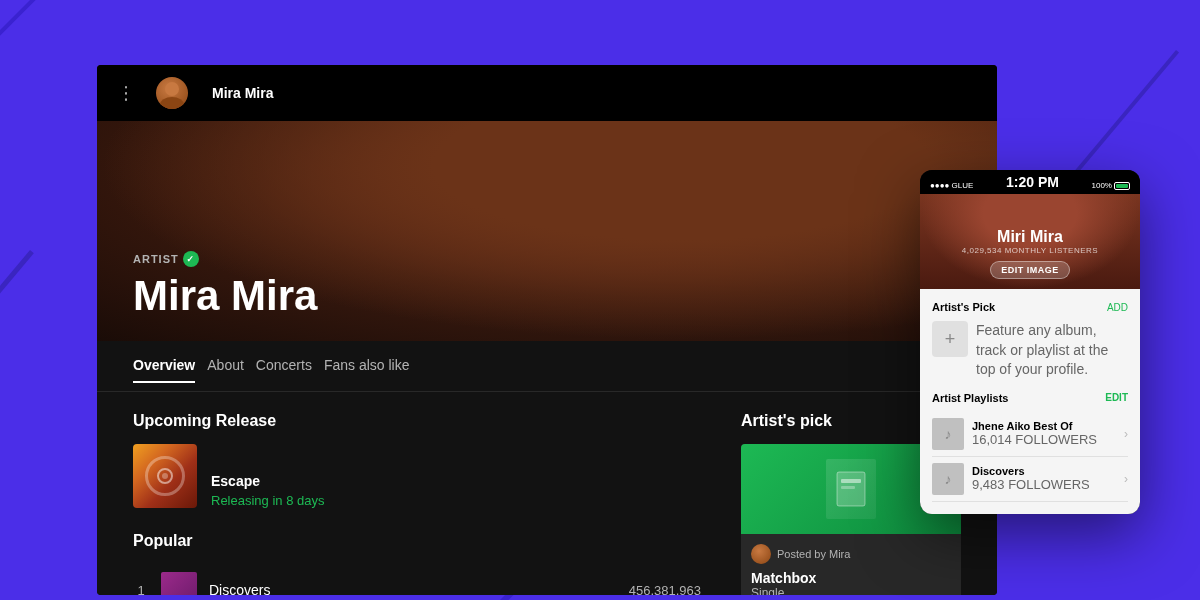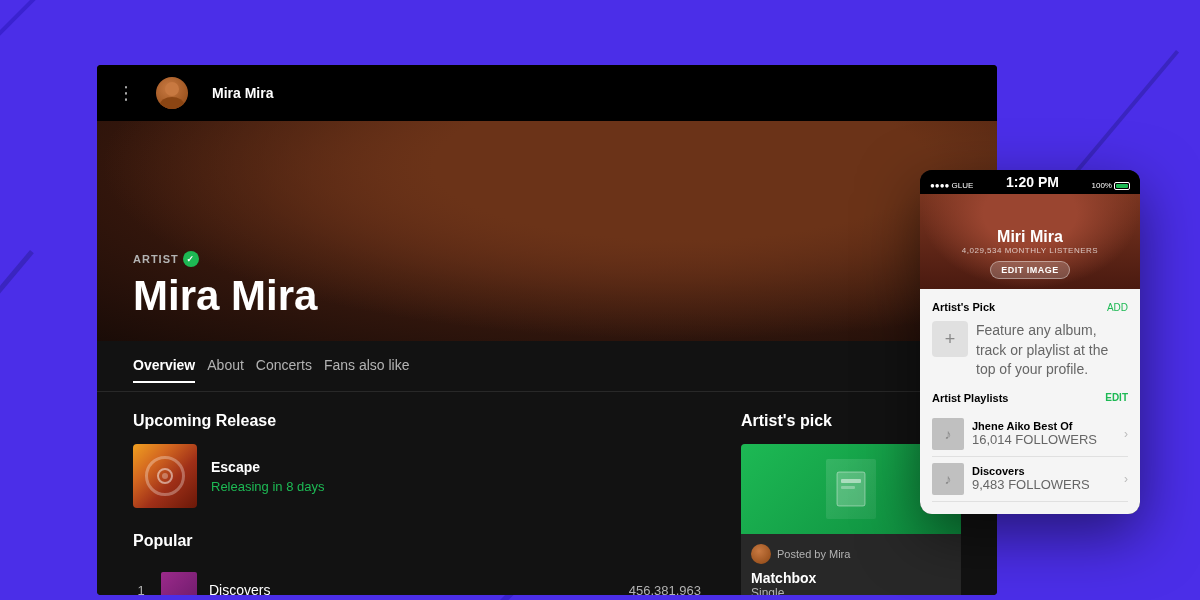--- a/index.html
+++ b/index.html
@@ -187,21 +187,21 @@
 
     
     .section-title {
       color: #fff;
       font-size: 16px;
       font-weight: 700;
       margin-bottom: 14px;
     }
     .upcoming-release {
       display: flex;
-      align-items: center;
+      align-items: flex-end;
       gap: 14px;
       margin-bottom: 24px;
     }
     .album-thumb {
       width: 64px;
       height: 64px;
       border-radius: 4px;
       background: linear-gradient(135deg, #e8821a 0%, #c44d1a 50%, #8B3010 100%);
       display: flex;
       align-items: center;

